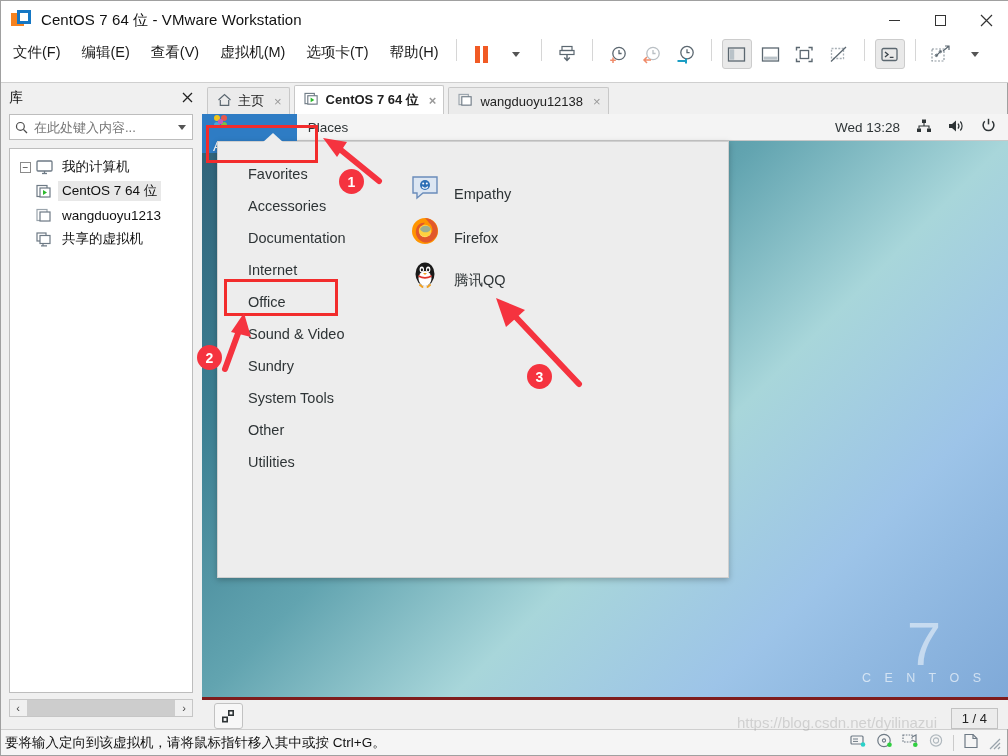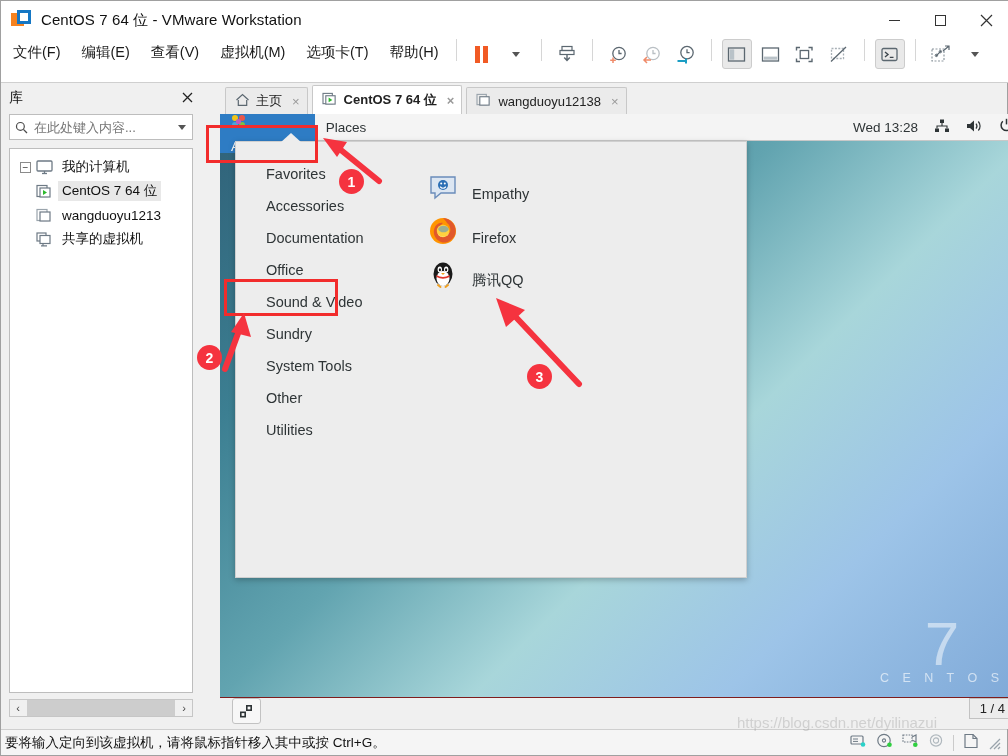--- a/index.html
+++ b/index.html
@@ -105,21 +105,21 @@
 
   .lib-hscroll {
     margin: 6px 8px 0 8px; height: 18px; border: 1px solid #c6c6c6; background: #f0f0f0;
     display: flex; align-items: center; justify-content: space-between; box-sizing: border-box;
   }
   .hs-arrow { width: 16px; text-align: center; font-size: 11px; color: #444; }
   .hs-thumb { flex: 1; height: 16px; background: #cdcdcd; margin: 0 1px; }
 
   
   .content {
-    position: absolute; left: 219px; top: 83px; width: 754px; height: 645px;
+    position: absolute; left: 201px; top: 83px; width: 754px; height: 645px;
     background: #c4b5fd; box-sizing: border-box;
   }
   .tabbar { height: 30px; display: flex; align-items: flex-end; background: #f0f0f0; padding-left: 5px; }
   .tab {
     height: 27px; display: flex; align-items: center; gap: 6px;
     padding: 0 7px 0 9px; margin-right: 4px; font-size: 13px; color: #222;
     border: 1px solid #c8c8c8; border-bottom: none; background: #ebebeb;
     box-sizing: border-box; border-radius: 2px 2px 0 0;
   }
   .tab.active { background: #ffffff; font-weight: bold; height: 29px; }
@@ -170,22 +170,22 @@
   .am-right { flex: 1; padding-top: 16px; }
   .cat-item { height: 32px; display: flex; align-items: center; padding-left: 30px;
               font-size: 14.5px; color: #2e3436; }
   .app-item { height: 44px; display: flex; align-items: flex-end; gap: 14px;
               padding-left: 10px; font-size: 14.5px; color: #2e3436; }
   .app-ico { width: 30px; height: 30px; flex: none; position: relative; }
 
   
   .vmstatus {
     position: absolute; left: 0; top: 613px; width: 806px; height: 32px;
-    background: #f0f0f0; border-top: 1px solid #7f1d1d;
-    display: flex; align-items: flex-start; box-sizing: border-box;
+    background: #f0f0f0; border-top: 3px solid #7f1d1d;
+    display: flex; align-items: flex-end; box-sizing: border-box;
   }
   .vs-btn {
     width: 27px; height: 24px; margin-left: 12px;
     border: 1px solid #c2c2c2; background: #f7f7f7; border-radius: 3px;
     display: flex; align-items: center; justify-content: center;
   }
   .vs-count {
     margin-left: auto; margin-right: 10px;
     border: 1px solid #c2c2c2; background: #ececec;
     padding: 2px 10px; font-size: 13px; color: #222;
@@ -512,20 +512,21 @@
           <div class="cent-word">C E N T O S</div>
         </div>
 
         <div class="appmenu">
           <div class="am-arrow"></div>
 
           <div class="am-left">
             <div class="cat-item">Favorites</div>
             <div class="cat-item">Accessories</div>
             <div class="cat-item">Documentation</div>
+            <div class="cat-item">Internet</div>
             <div class="cat-item">Office</div>
             <div class="cat-item">Sound &amp; Video</div>
             <div class="cat-item">Sundry</div>
             <div class="cat-item">System Tools</div>
             <div class="cat-item">Other</div>
             <div class="cat-item">Utilities</div>
           </div>
 
           <div class="am-right">
             <div class="app-item">

